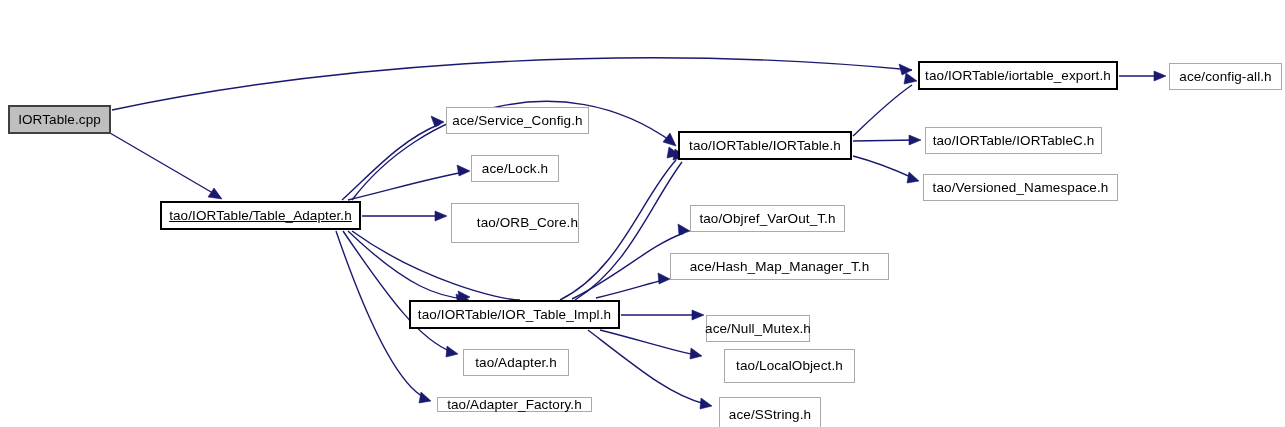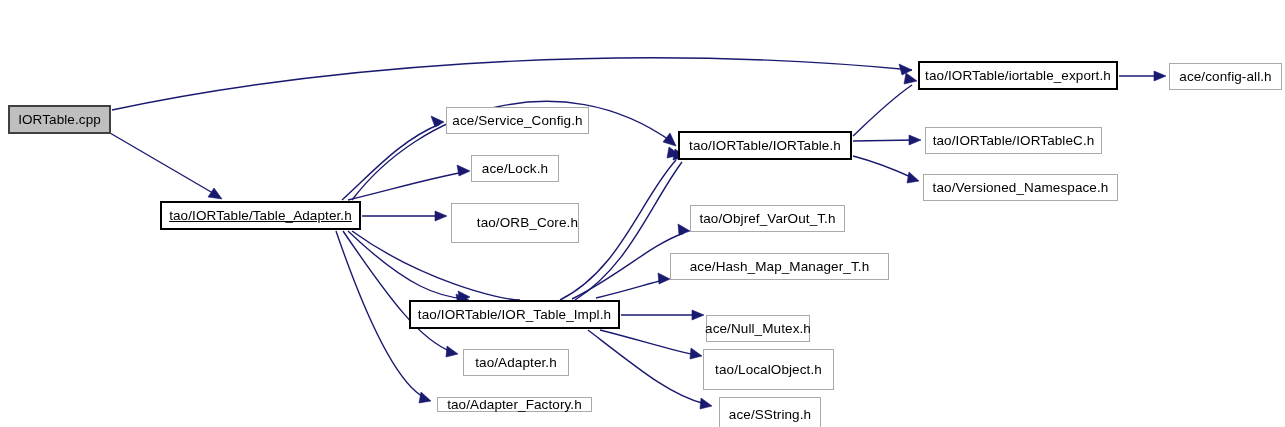--- a/index.html
+++ b/index.html
@@ -139,21 +139,21 @@
       </div>
       <div class="node-box" style="left: 690px; top: 205px; width: 155px; height: 27px;">
         <span class="node-label">tao/Objref_VarOut_T.h</span>
       </div>
       <div class="node-box" style="left: 670px; top: 253px; width: 219px; height: 27px;">
         <span class="node-label">ace/Hash_Map_Manager_T.h</span>
       </div>
       <div class="node-box" style="left: 706px; top: 294px; width: 104px; height: 27px; margin-top: 21px;">
         <span class="node-label">ace/Null_Mutex.h</span>
       </div>
-      <div class="node-box" style="left: 703px; top: 349px; width: 131px; height: 41px;">
+      <div class="node-box" style="left: 724px; top: 349px; width: 131px; height: 34px;">
         <span class="node-label">tao/LocalObject.h</span>
       </div>
       <div class="node-box" style="left: 719px; top: 397px; width: 102px; height: 36px;">
         <span class="node-label">ace/SString.h</span>
       </div>
       <div class="node-box thick" style="left: 918px; top: 61px; width: 200px; height: 29px;">
         <span class="node-label">tao/IORTable/iortable_export.h</span>
       </div>
       <div class="node-box" style="left: 925px; top: 127px; width: 177px; height: 27px;">
         <span class="node-label">tao/IORTable/IORTableC.h</span>

